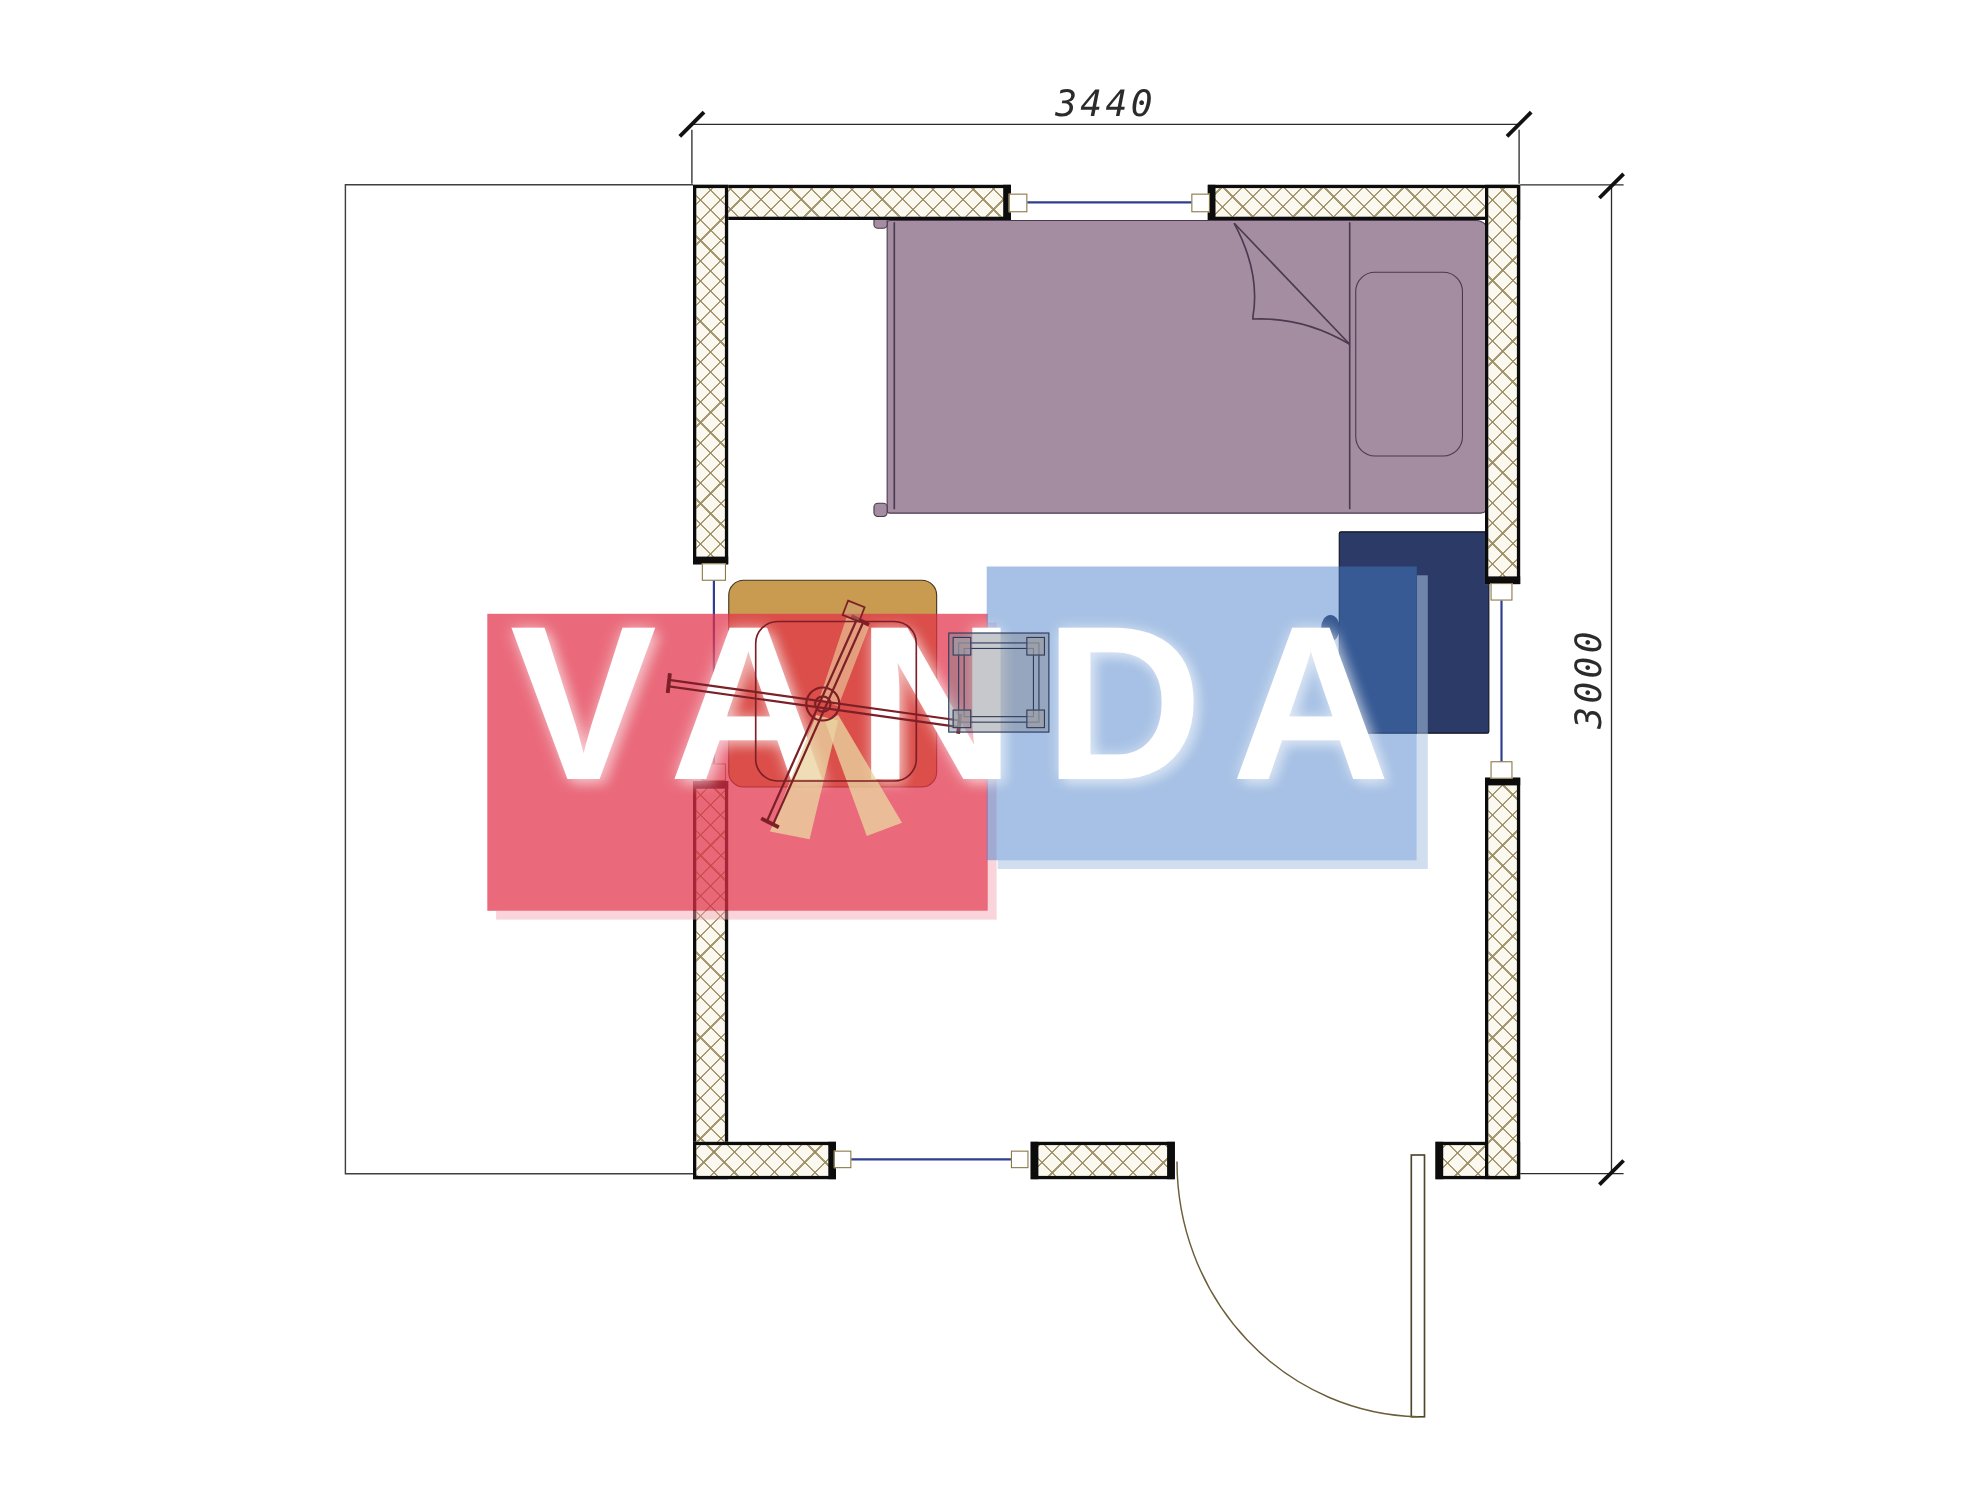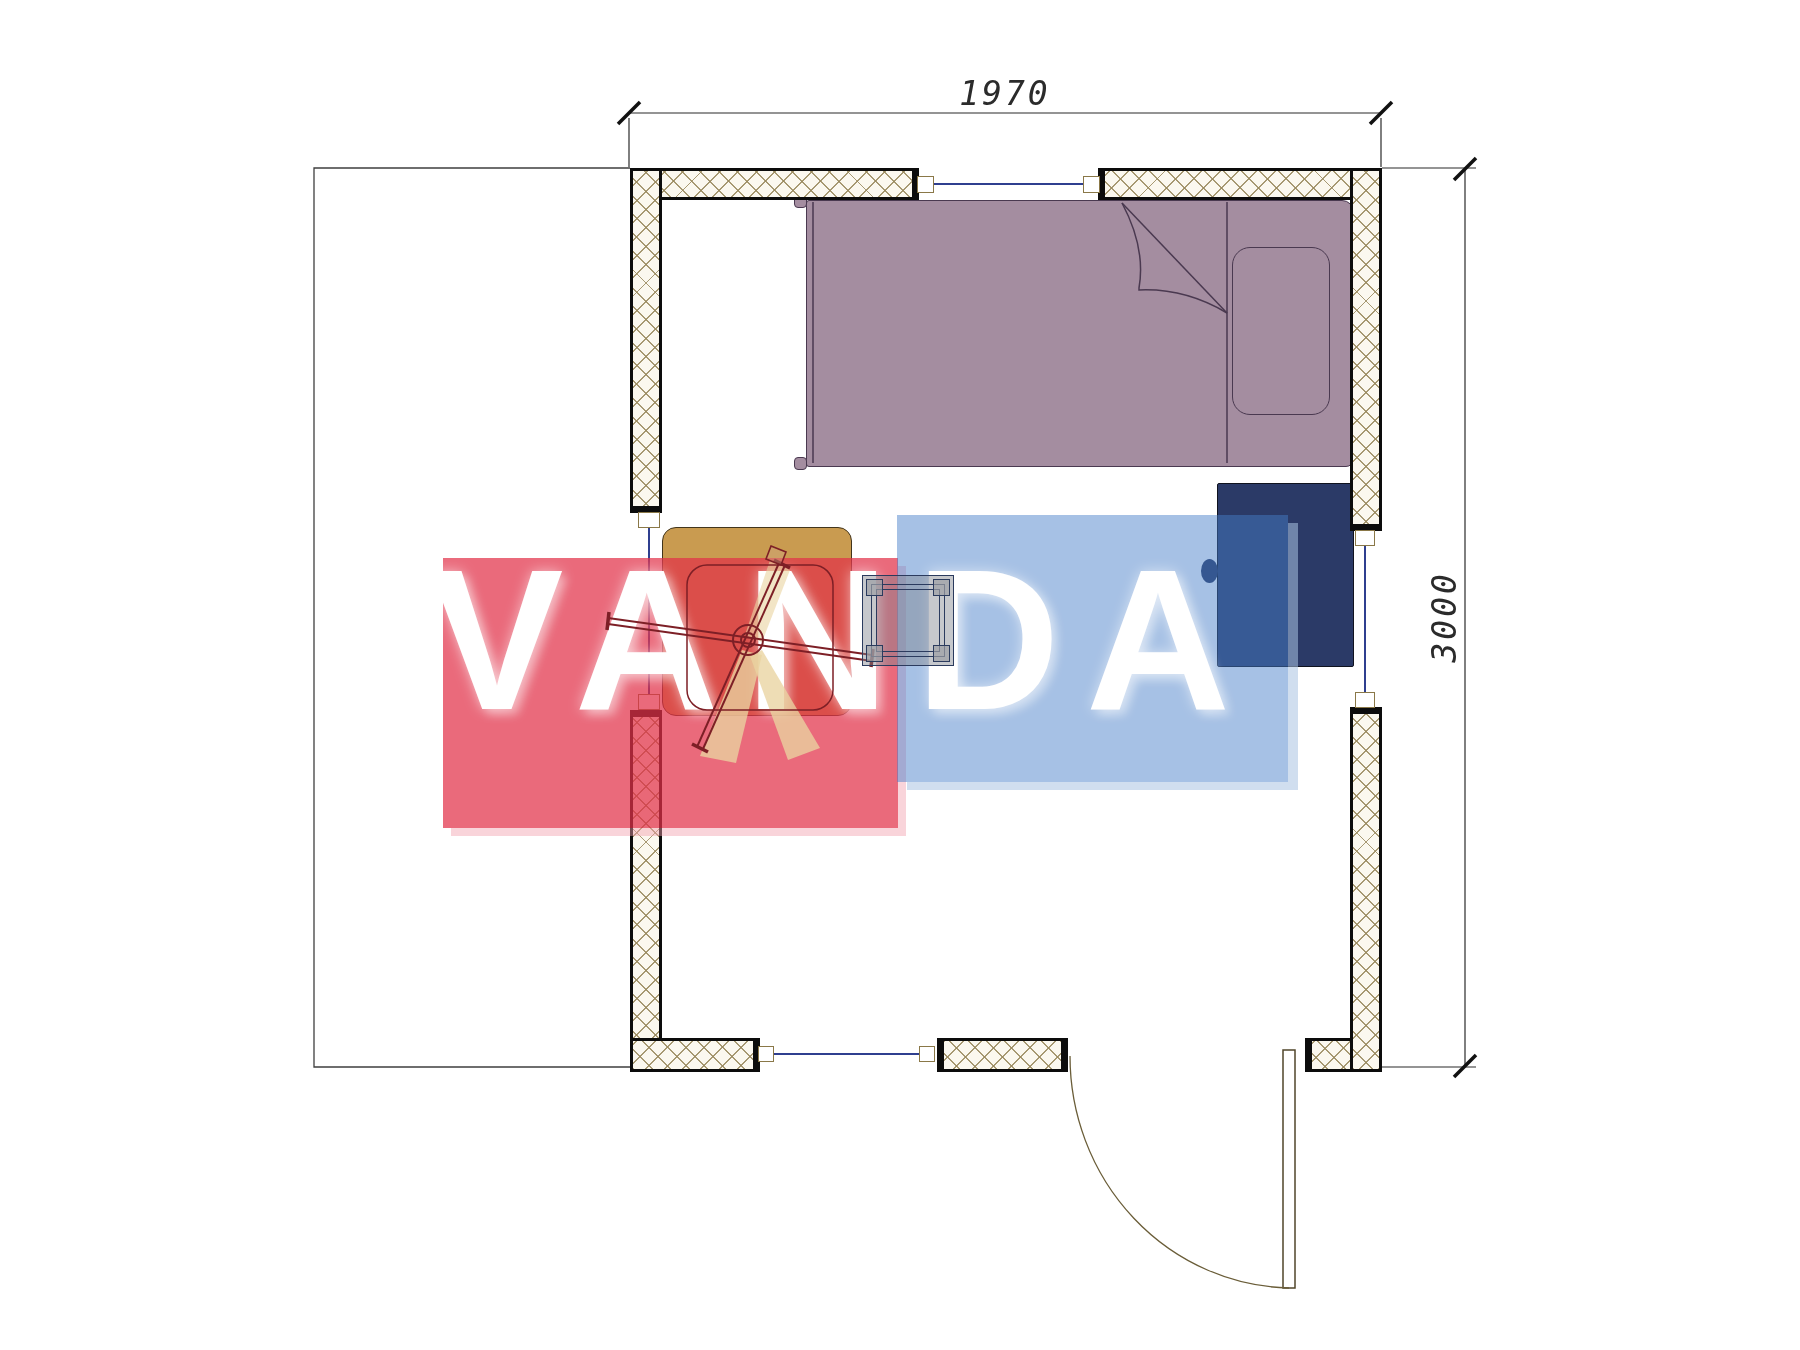--- a/index.html
+++ b/index.html
@@ -37,21 +37,21 @@
   .stool .in1{position:absolute;left:8px;top:8px;right:8px;bottom:8px;border:1px solid #2b3b5e;}
   .stool .in2{position:absolute;left:13px;top:13px;right:13px;bottom:13px;border:1px solid #2b3b5e;}
   .stool .leg{position:absolute;width:17px;height:17px;background:rgba(156,158,164,.7);
        border:1px solid #2b3b5e;box-sizing:border-box;}
 
   
   .wm-red{position:absolute;left:443px;top:558px;width:455px;height:270px;
        background:rgba(226,48,72,.72);box-shadow:8px 8px 0 rgba(242,160,172,.45);}
   .wm-blue{position:absolute;left:897px;top:515px;width:391px;height:267px;
        background:rgba(70,125,200,.48);box-shadow:10px 8px 0 rgba(170,195,225,.55);}
-  .wm-text{position:absolute;left:430px;top:540px;width:860px;text-align:left;
+  .wm-text{position:absolute;left:430px;top:540px;width:860px;text-align:right;
        font-family:"Liberation Sans",sans-serif;font-weight:bold;font-size:200px;line-height:200px;
        letter-spacing:26px;color:#ffffff;
        text-shadow:0 0 14px rgba(255,255,255,.55), 6px 6px 10px rgba(255,255,255,.35);}
 
   
   .dim{position:absolute;font-family:"DejaVu Sans Mono",monospace;font-style:italic;
        font-size:33px;color:#2b2b2b;letter-spacing:3px;text-align:center;}
   .dim-w{left:925px;top:74px;width:160px;}
   .dim-h{left:1399px;top:598px;width:90px;transform:rotate(-90deg);transform-origin:center;}
 </style>
@@ -166,16 +166,16 @@
 
   <div class="stool">
     <div class="in1"></div>
     <div class="in2"></div>
     <div class="leg" style="left:3px;top:3px;"></div>
     <div class="leg" style="right:3px;top:3px;"></div>
     <div class="leg" style="left:3px;bottom:3px;"></div>
     <div class="leg" style="right:3px;bottom:3px;"></div>
   </div>
 
-  <div class="dim dim-w">1970</div>
+  <div class="dim dim-w">3440</div>
   <div class="dim dim-h">3000</div>
 
 </div>
 
 </body></html>

